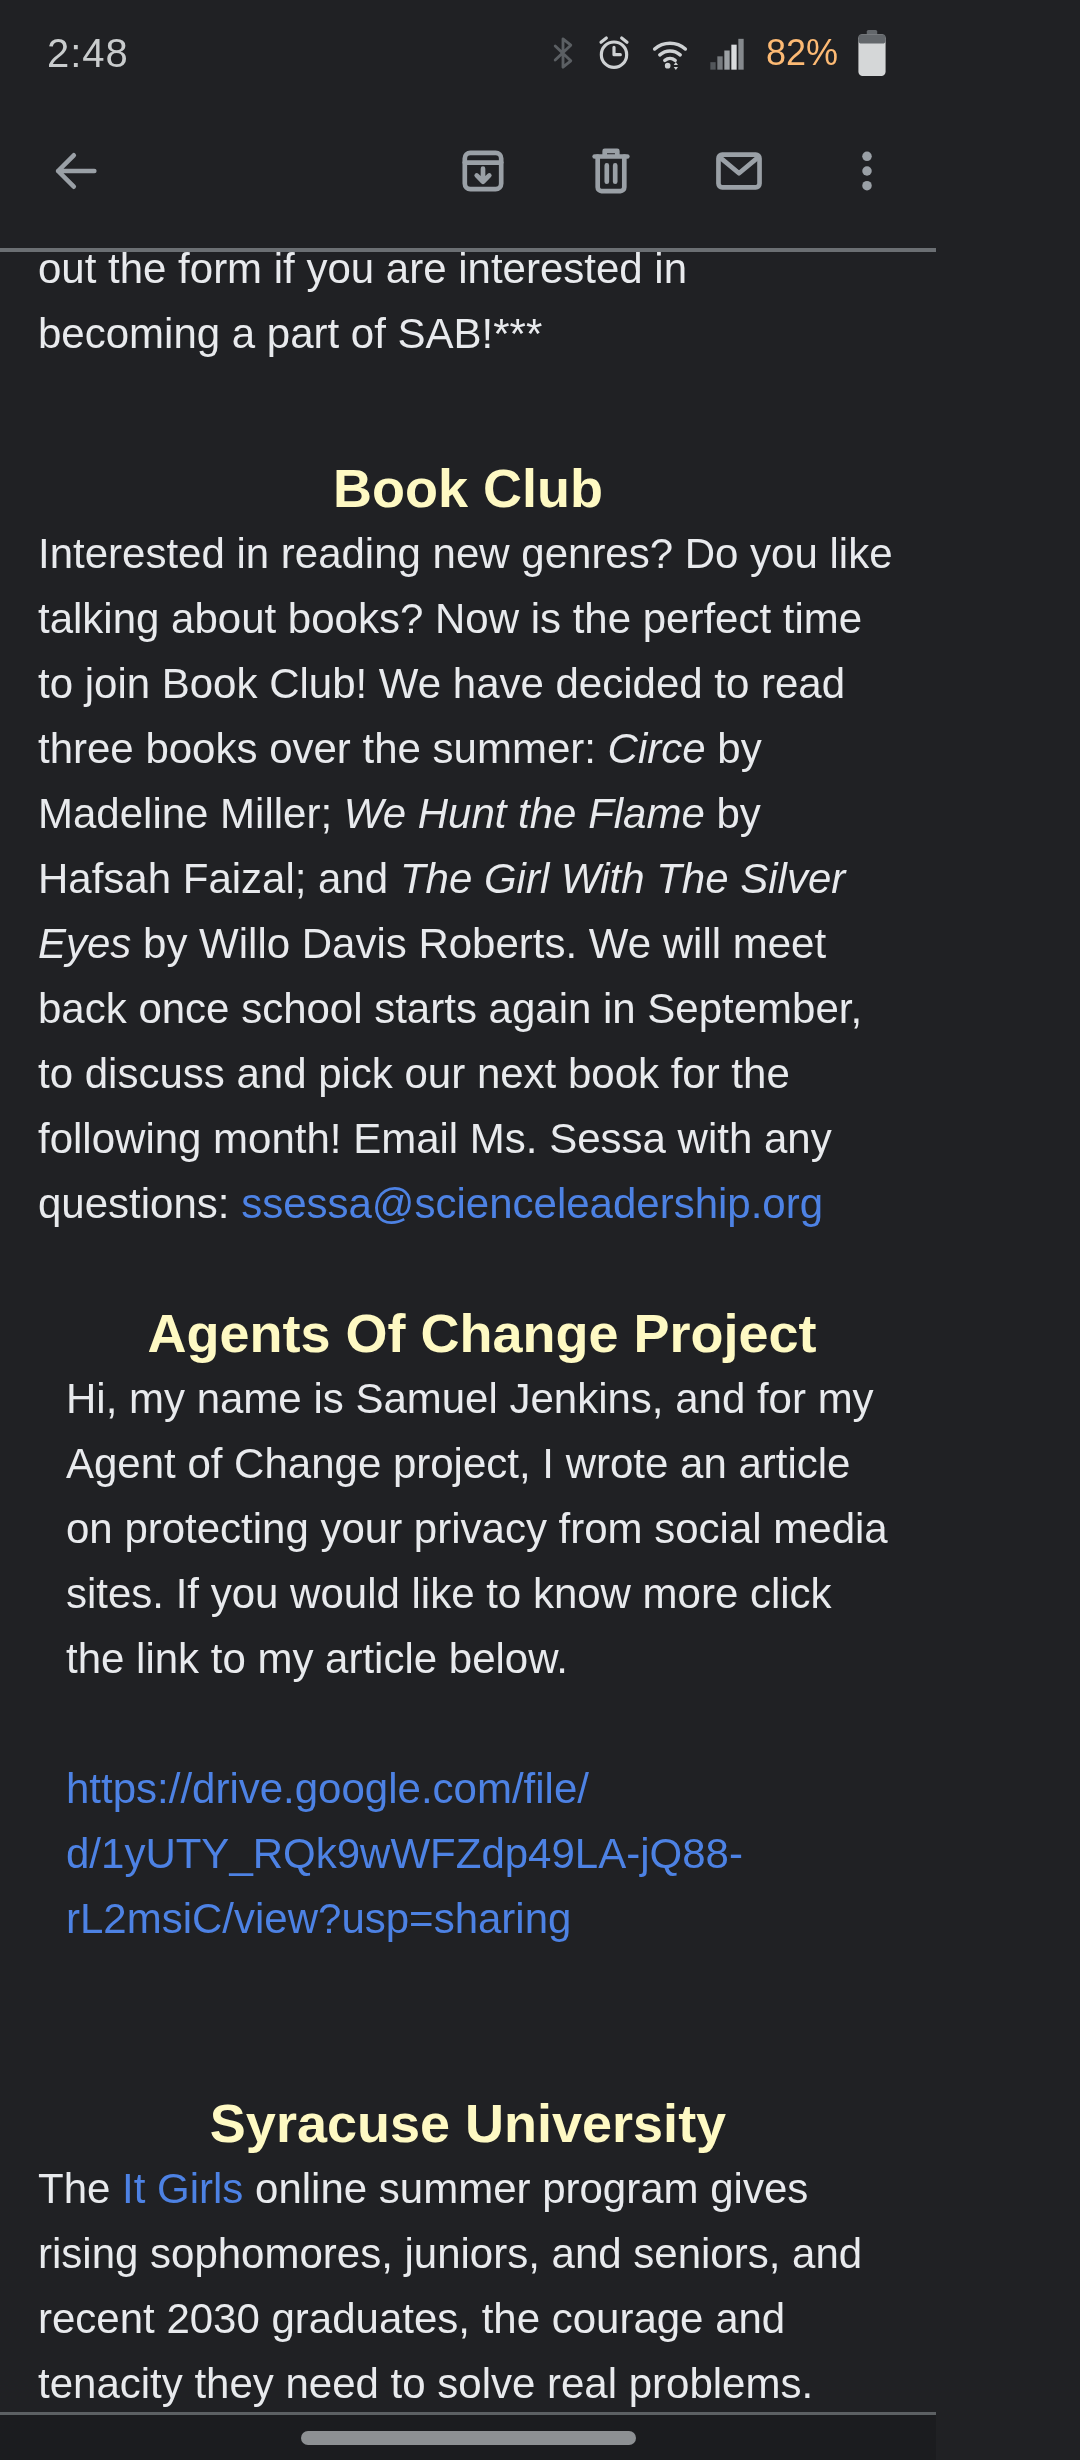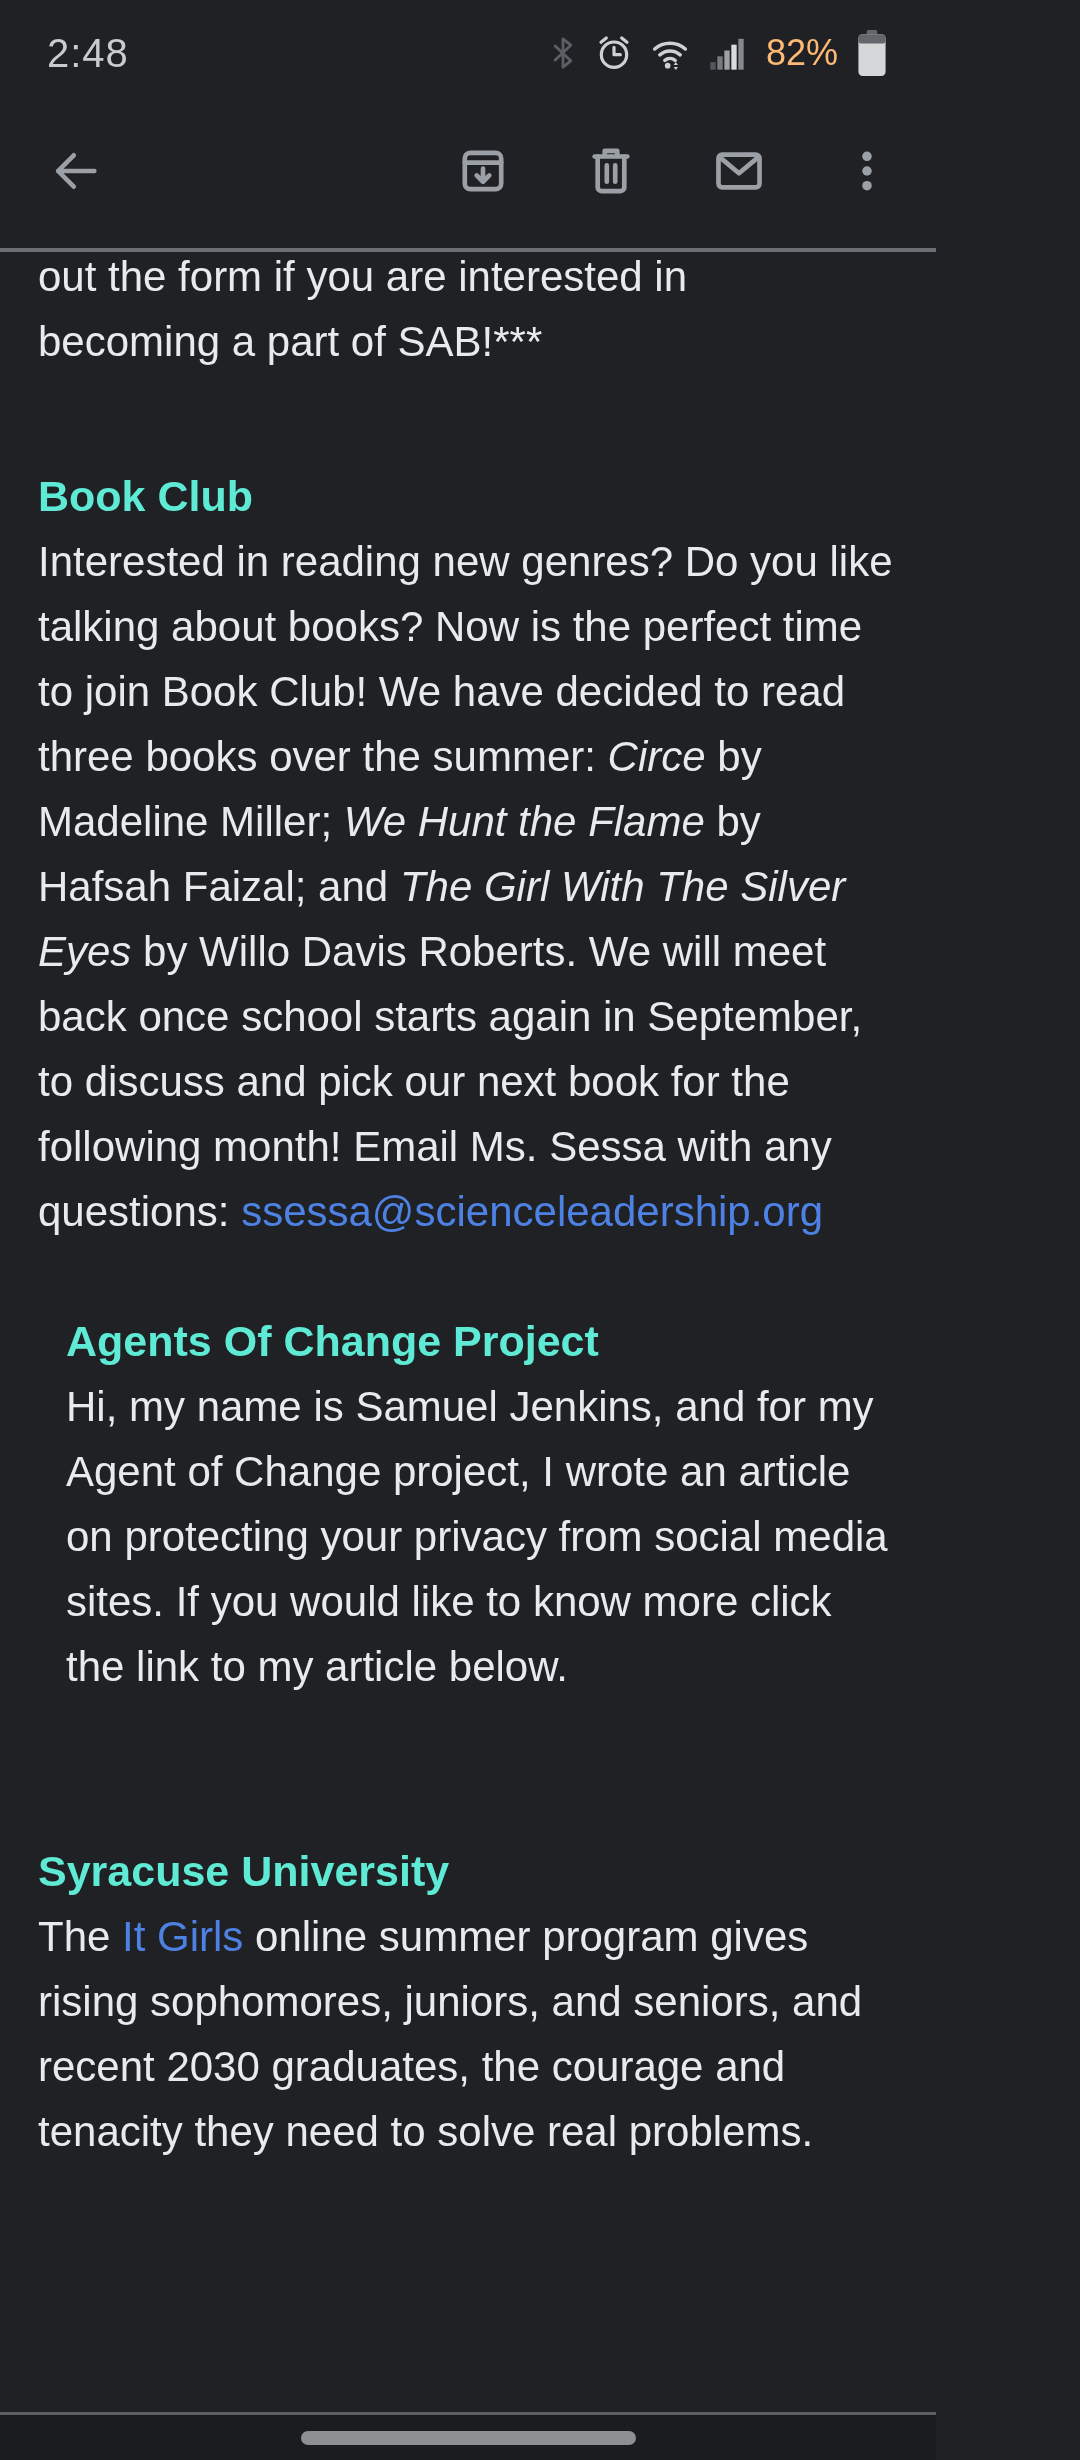--- a/index.html
+++ b/index.html
@@ -34,26 +34,26 @@
     display: flex; align-items: center; justify-content: center;
     background: none; border: none; padding: 0; cursor: pointer;
   }
   .toolbar-actions { margin-left: auto; display: flex; align-items: center; gap: 70px; }
   .divider { height: 4px; background: #6b6f73; flex: none; }
   .divider-bottom { height: 3px; background: #5c6063; flex: none; }
 
   
   .content {
     flex: 1 1 auto; overflow: hidden;
-    padding: 16px 38px; box-sizing: border-box;
+    padding: 8px 38px; box-sizing: border-box;
     font-size: 42px; line-height: 65px;
   }
   .para { margin: 0; white-space: pre-wrap; }
   .clip { margin-top: -24px; }
-  section h2 { margin: 0; font-size: 43px; line-height: 65px; font-weight: 700; color: #5eead4; }
+  section h2 { margin: 0; font-size: 54px; line-height: 65px; font-weight: 700; color: #fef9c3; text-align: center; }
   .sec-bc { margin-top: 90px; }
   .sec-ac { margin-top: 65px; margin-left: 28px; }
   .sec-sy { margin-top: 140px; }
   .mt1 { margin-top: 65px; }
   .i { font-style: italic; text-align: center; }
   a.link, .link { color: var(--link, #4d82e4); text-decoration: none; cursor: pointer; }
   .u { text-decoration: underline; text-decoration-thickness: 3px; text-underline-offset: 7px; }
 
   
   .navbar {
@@ -167,20 +167,23 @@
 becoming a part of SAB!***</span></p>
 
     <section class="sec-bc">
       <h2>Book Club</h2>
       <p class="para"><span>Interested in reading new genres? Do you like talking about books? Now is the perfect time to join Book Club! We have decided to read three books over the summer: </span><span class="i">Circe</span><span> by Madeline Miller; </span><span class="i">We Hunt the Flame</span><span> by Hafsah Faizal; and </span><span class="i">The Girl With The Silver Eyes</span><span> by Willo Davis Roberts. We will meet back once school starts again in September, to discuss and pick our next book for the following month! Email Ms. Sessa with any questions: </span><a class="link">ssessa@scienceleadership.org</a></p>
     </section>
 
     <section class="sec-ac">
       <h2>Agents Of Change Project</h2>
       <p class="para"><span>Hi, my name is Samuel Jenkins, and for my Agent of Change project, I wrote an article on protecting your privacy from social media sites. If you would like to know more click the link to my article below.</span></p>
+      <p class="para mt1"><a class="link u">https://drive.google.com/file/
+d/1yUTY_RQk9wWFZdp49LA-jQ88-
+rL2msiC/view?usp=sharing</a></p>
     </section>
 
     <section class="sec-sy">
       <h2>Syracuse University</h2>
       <p class="para"><span>The </span><a class="link u">It Girls</a><span> online summer program gives rising sophomores, juniors, and seniors, and recent 2030 graduates, the courage and tenacity they need to solve real problems.</span></p>
     </section>
   </main>
 
   <div class="divider-bottom"></div>
 

